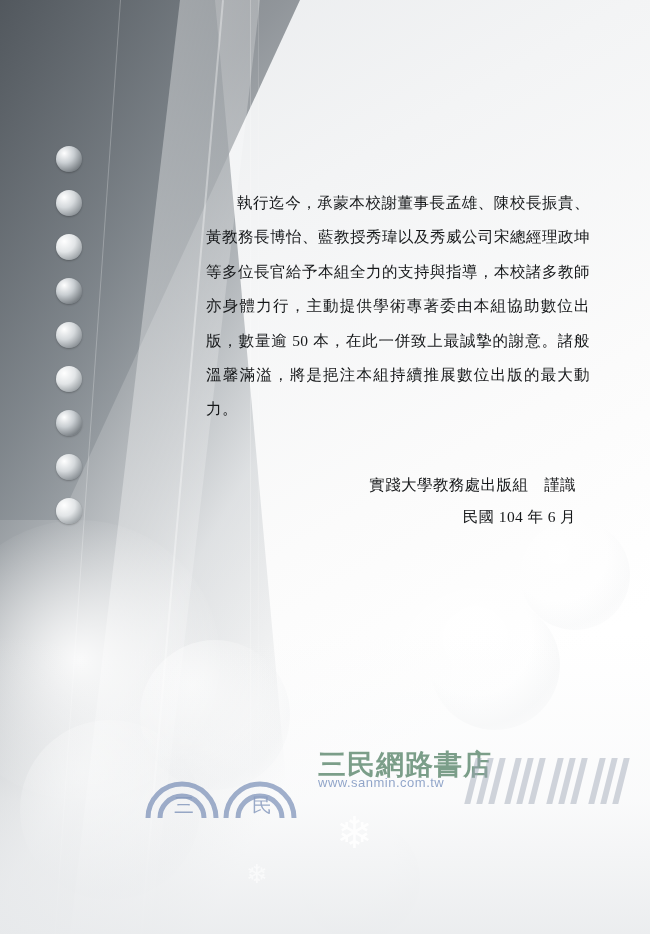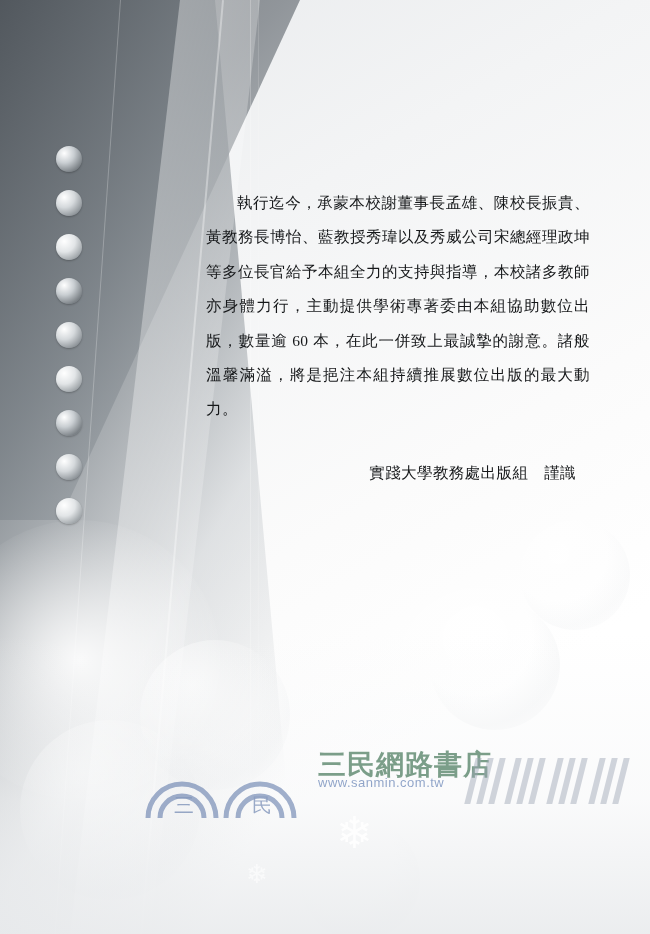--- a/index.html
+++ b/index.html
@@ -161,21 +161,21 @@
   .para {
     font-size: 15.5px;
     line-height: 2.22;
     color: #16181a;
     text-align: justify;
     text-indent: 2em;
     margin: 0 0 2px 0;
     letter-spacing: .4px;
   }
   .sig {
-    margin-top: 30px;
+    margin-top: 42px;
     text-align: right;
     font-size: 15.5px;
     line-height: 2.1;
     color: #16181a;
     letter-spacing: .4px;
     padding-right: 14px;
   }
   .sig div { white-space: nowrap; }
 </style>
 </head>
@@ -241,19 +241,20 @@
       <i style="left:82px"></i>
         <i style="left:94px"></i>
         <i style="left:106px"></i>
       <i style="left:124px"></i>
         <i style="left:136px"></i>
         <i style="left:148px"></i>
     </div>
   </div>
 
   <div class="content">
-    <p class="para">執行迄今，承蒙本校謝董事長孟雄、陳校長振貴、黃教務長博怡、藍教授秀瑋以及秀威公司宋總經理政坤等多位長官給予本組全力的支持與指導，本校諸多教師亦身體力行，主動提供學術專著委由本組協助數位出版，數量逾 60 本，在此一併致上最誠摯的謝意。諸般溫馨滿溢，將是挹注本組持續推展數位出版的最大動力。</p>
+    <p class="para">執行迄今，承蒙本校謝董事長孟雄、陳校長振貴、黃教務長博怡、藍教授秀瑋以及秀威公司宋總經理政坤等多位長官給予本組全力的支持與指導，本校諸多教師亦身體力行，主動提供學術專著委由本組協助數位出版，數量逾 50 本，在此一併致上最誠摯的謝意。諸般溫馨滿溢，將是挹注本組持續推展數位出版的最大動力。</p>
     <div class="sig">
       <div>實踐大學教務處出版組　謹識</div>
+      <div>民國 104 年 6 月</div>
     </div>
   </div>
 
 </div>
 
 </body></html>

